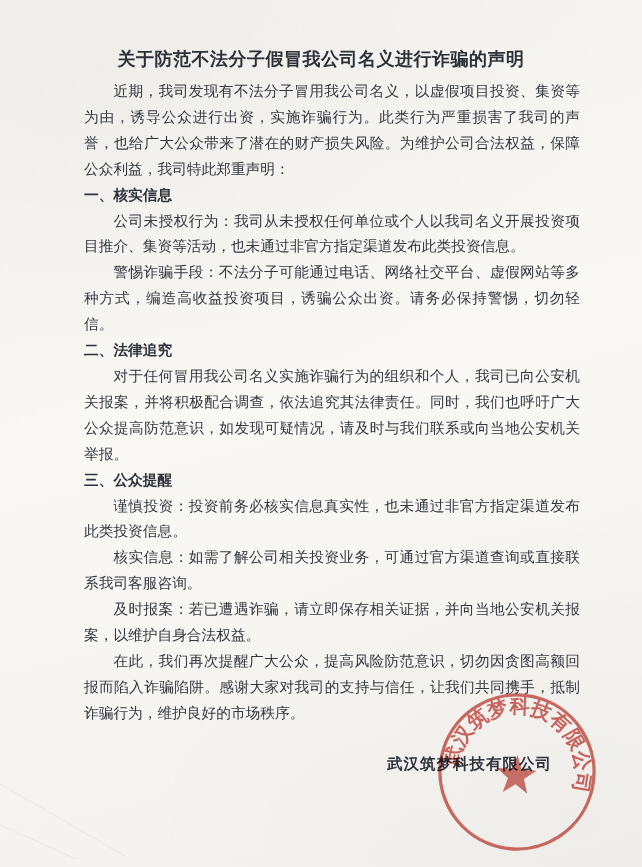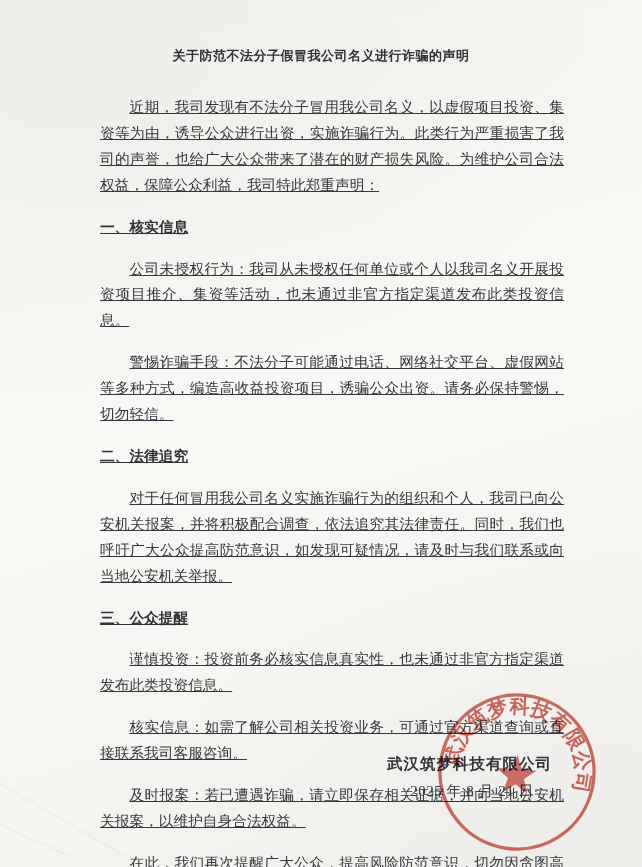--- a/index.html
+++ b/index.html
@@ -12,31 +12,31 @@
     font-family:"Liberation Serif","DejaVu Serif",serif;
     background:
       radial-gradient(900px 600px at 15% 8%, rgba(0,0,0,0.025), transparent 60%),
       radial-gradient(700px 500px at 90% 95%, rgba(0,0,0,0.02), transparent 65%),
       linear-gradient(165deg,#f4f2ef 0%,#f9f8f5 45%,#f3f1ee 100%);
   }
   .doc-title{
     position:absolute;top:47px;left:0;right:0;
     margin:0;
     text-align:center;
-    font-size:13px;font-weight:700;
+    font-size:18px;font-weight:700;
     letter-spacing:0.5px;
     color:#2c3037;
   }
   .doc-body{
     position:absolute;top:79px;left:84px;width:496px;
     font-size:14.7px;line-height:25.9px;
     text-align:justify;text-justify:inter-ideograph;
     color:#33373e;
   }
-  .doc-body p{margin:16px;text-decoration:underline;}
+  .doc-body p{margin:0;}
   .para{text-indent:2em;}
   .heading{text-indent:0;font-weight:600;color:#2e323a;}
   .sig-company{
     position:absolute;top:754px;right:90px;
     font-size:15.5px;letter-spacing:1px;font-weight:600;color:#2f333b;
   }
   .sig-date{
     position:absolute;top:782px;right:108px;
     font-size:15px;letter-spacing:0.5px;color:#33373e;
   }
@@ -75,21 +75,20 @@
 
     <p class="heading">三、公众提醒</p>
     <p class="para">谨慎投资：投资前务必核实信息真实性，也未通过非官方指定渠道发布此类投资信息。</p>
     <p class="para">核实信息：如需了解公司相关投资业务，可通过官方渠道查询或直接联系我司客服咨询。</p>
     <p class="para">及时报案：若已遭遇诈骗，请立即保存相关证据，并向当地公安机关报案，以维护自身合法权益。</p>
 
     <p class="para">在此，我们再次提醒广大公众，提高风险防范意识，切勿因贪图高额回报而陷入诈骗陷阱。感谢大家对我司的支持与信任，让我们共同携手，抵制诈骗行为，维护良好的市场秩序。</p>
   </div>
 
   <div class="sig-company">武汉筑梦科技有限公司</div>
-  <div class="sig-date">2025 年 8 月 21 日</div>
 
   <svg class="seal" viewBox="-95 -95 190 190" xmlns="http://www.w3.org/2000/svg">
     <g transform="rotate(12)">
       <circle cx="0" cy="0" r="77" fill="none" stroke="#c23a30" stroke-width="3.4" stroke-opacity="0.82"></circle>
       <path id="sealArc" d="M -58.1 10.2 A 59 59 0 1 1 58.1 10.2" fill="none"></path>
       <text class="seal-text" fill="#c23a30" fill-opacity="0.85">
         <textPath href="#sealArc" startOffset="50%" text-anchor="middle">武汉筑梦科技有限公司</textPath>
       </text>
       <polygon fill="#c23a30" fill-opacity="0.78" transform="rotate(-8 0 4)" points="0,-17 4.9,-2.8 20,-2.5 8,6.6 12.3,21 0,12.4 -12.3,21 -8,6.6 -20,-2.5 -4.9,-2.8"></polygon>
     </g>

